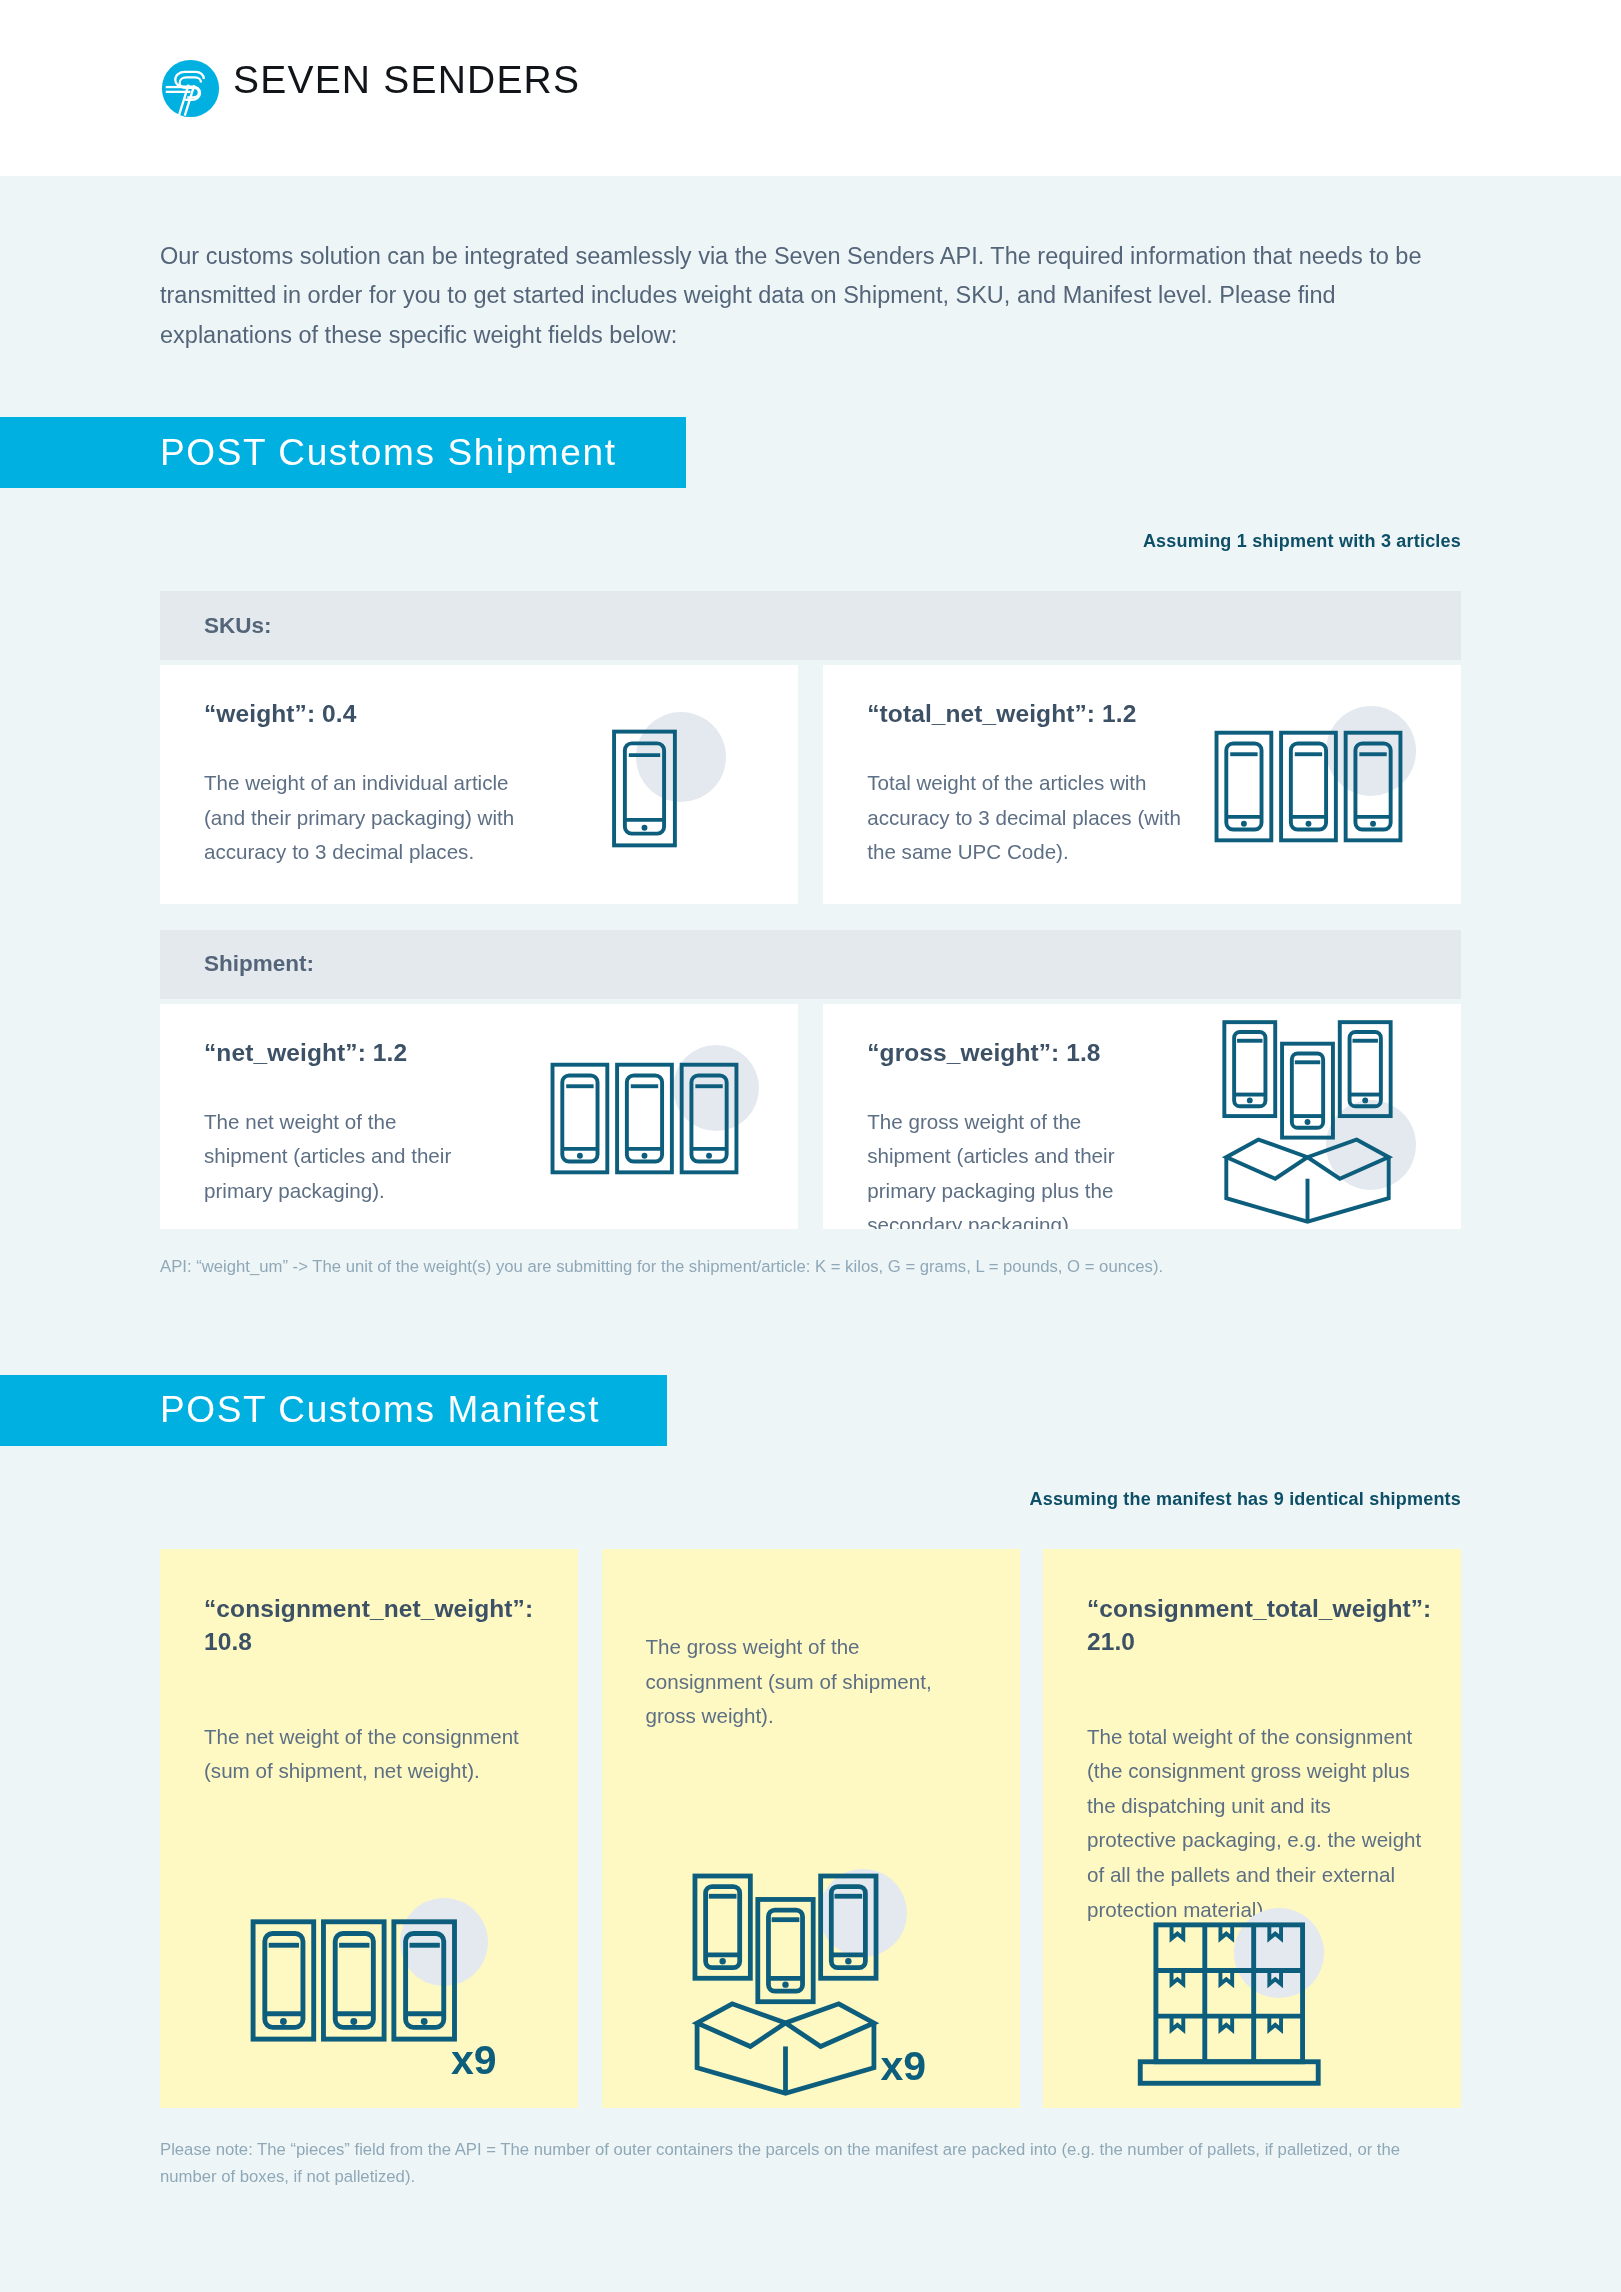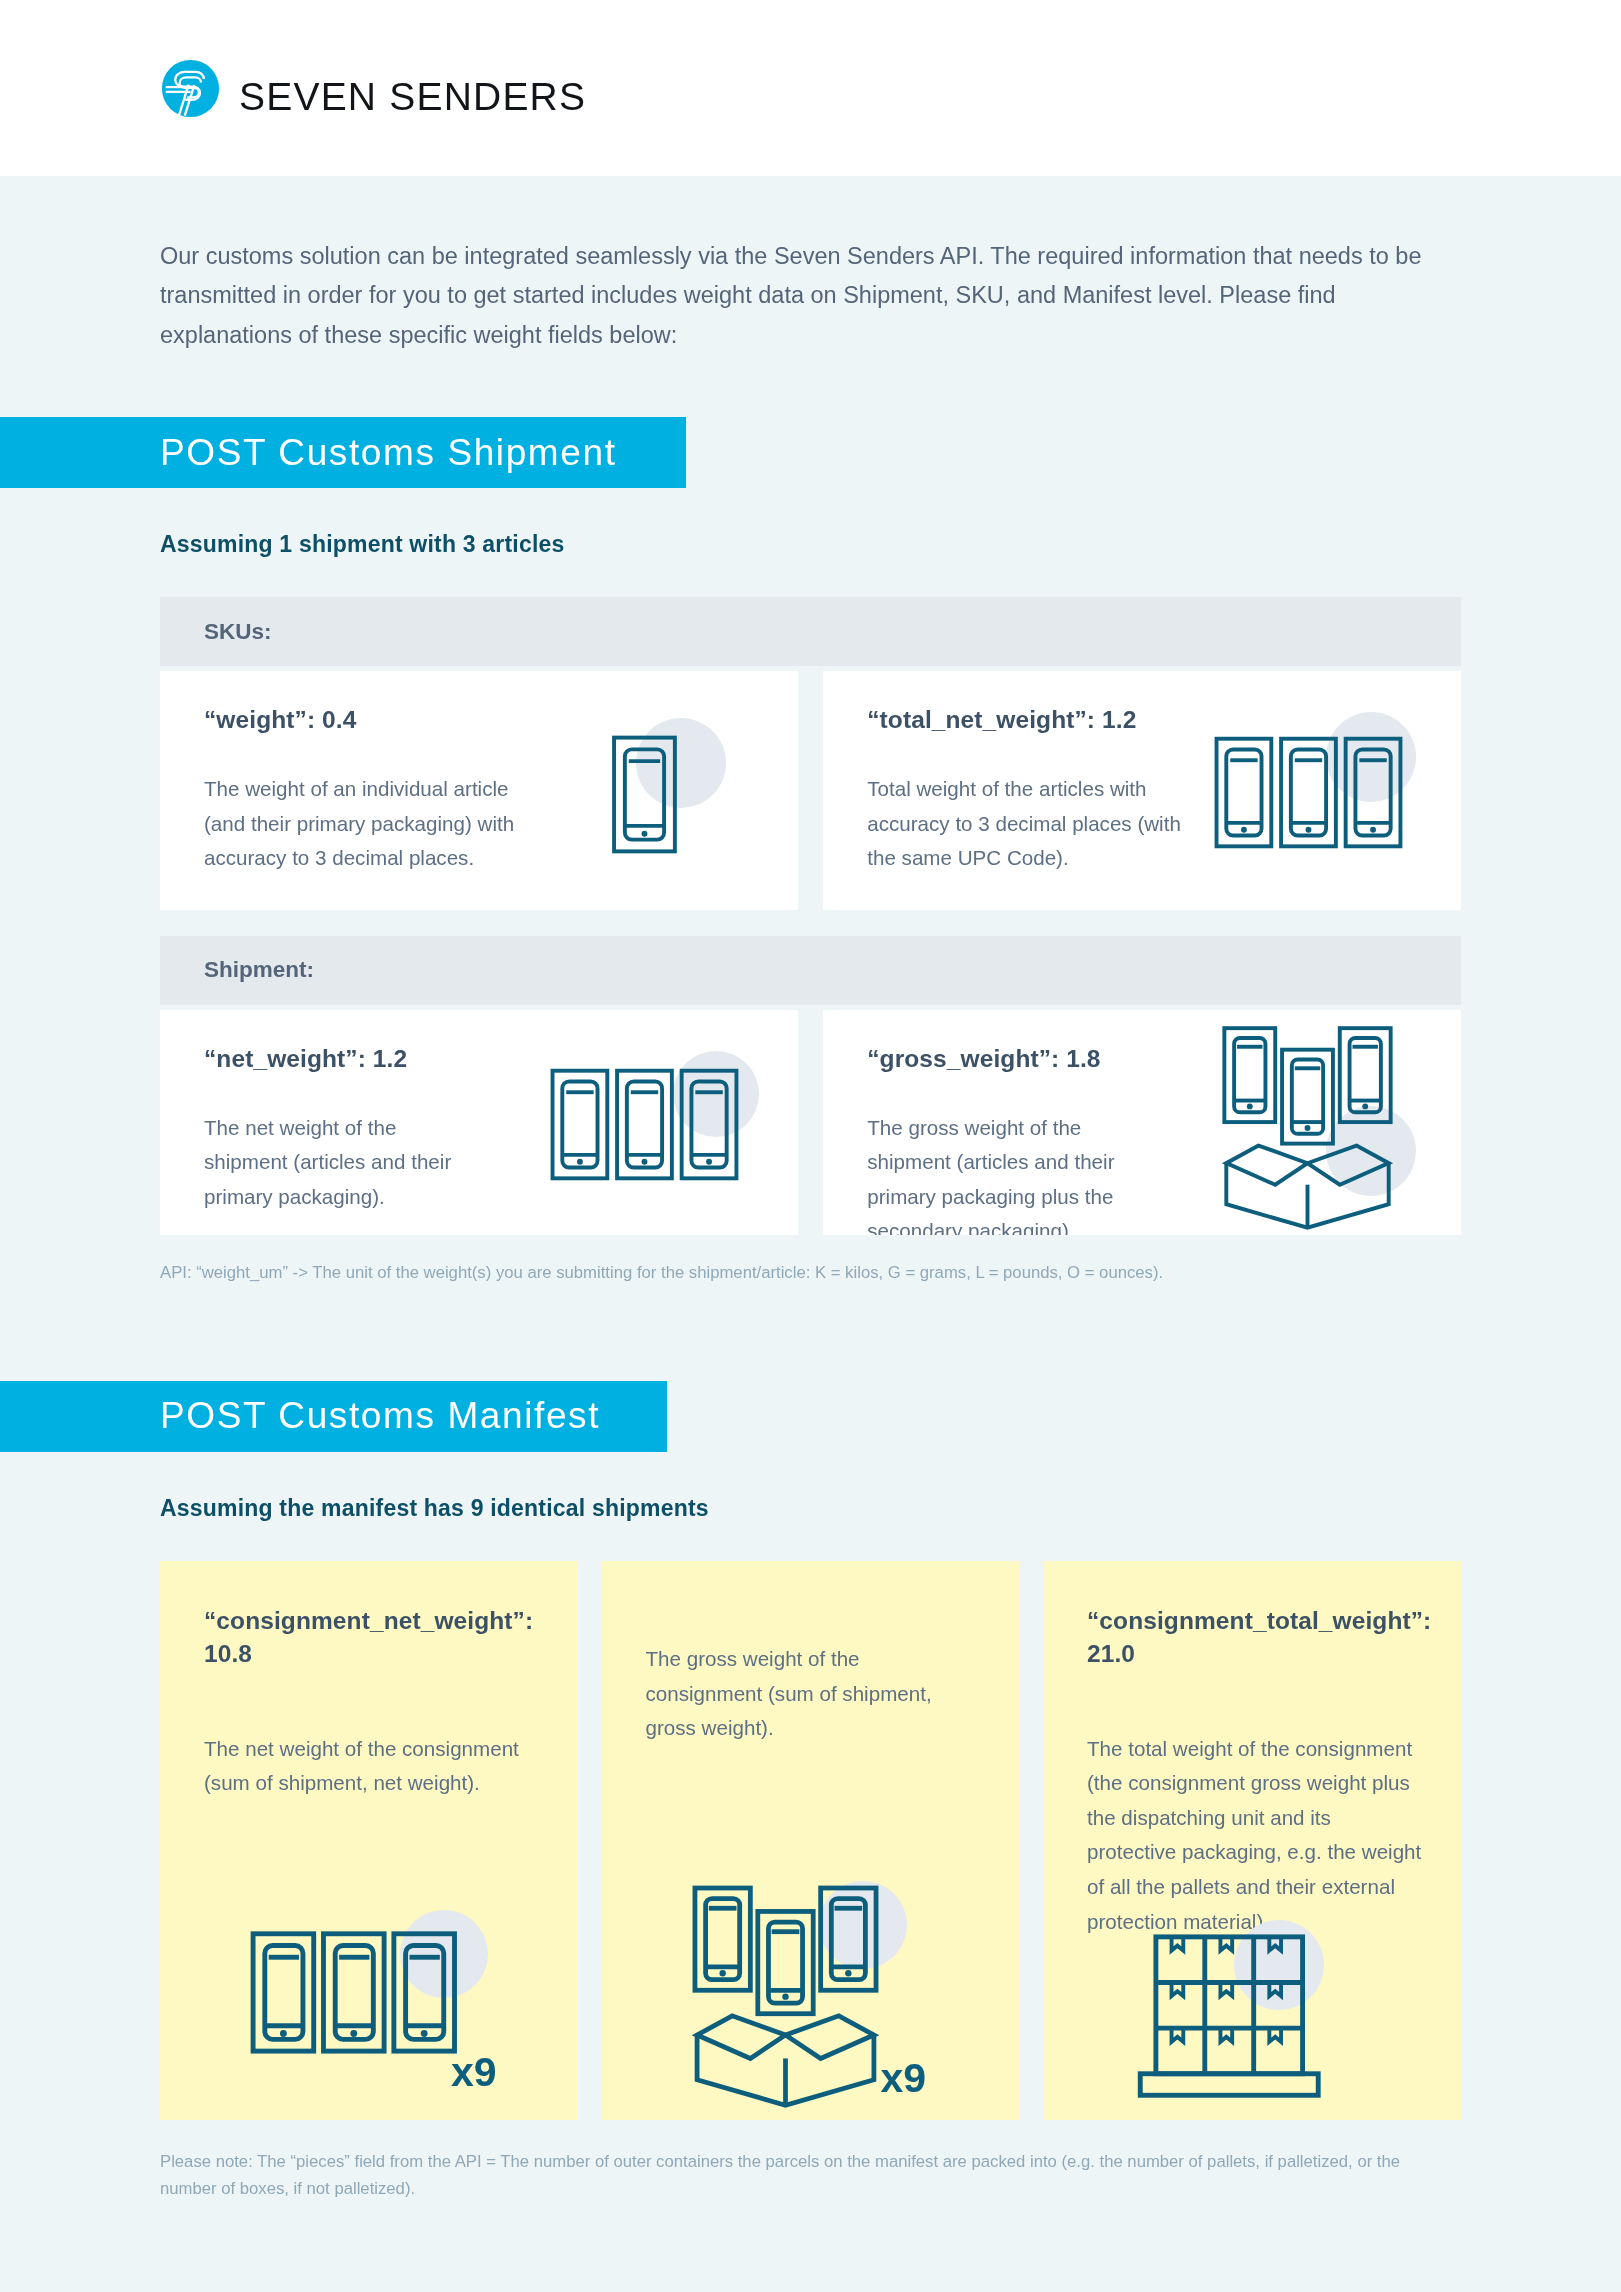--- a/index.html
+++ b/index.html
@@ -10,21 +10,21 @@
     color:#4a5a6a;
     -webkit-font-smoothing:antialiased;
   }
   .page { position:relative; width:1621px; height:2293px; overflow:hidden; }
 
   
   .header {
     height:176px; background:#ffffff;
     display:flex; align-items:center; padding-left:160px; box-sizing:border-box;
   }
-  .logo-wrap { display:flex; align-items:flex-end; gap:18px; }
+  .logo-wrap { display:flex; align-items:flex-start; gap:12px; }
   .logo-mark { width:61px; height:61px; flex:0 0 61px; }
   .logo-text {
     font-size:39px; letter-spacing:1.2px; font-weight:400;
     color:#111418; font-family:"Liberation Sans", sans-serif;
     white-space:nowrap;
   }
   .intro {
     margin:61px 0 0 0; padding:0 160px;
     font-size:23.5px; line-height:1.68; color:#54657a; max-width:1451px;
   }
@@ -35,21 +35,21 @@
     background:#00b0e0; color:#ffffff;
     height:71px; display:flex; align-items:center;
     padding-left:160px; box-sizing:border-box;
     font-size:37px; letter-spacing:1.6px; font-weight:400;
   }
   .banner-shipment { width:686px; margin-top:62px; }
   .banner-manifest { width:667px; margin-top:94px; }
 
   .sec-heading {
     padding:0 160px; margin-top:43px;
-    font-size:23px; font-weight:bold; color:#0d4f66; letter-spacing:0.2px;
+    font-size:18px; font-weight:bold; color:#0d4f66; letter-spacing:0.2px;text-align:right;
   }
 
   
   .grid-wrap { padding:0 160px; margin-top:39px; }
   .group-head {
     background:#e4e9ee; height:69px; display:flex; align-items:center;
     padding-left:44px; box-sizing:border-box;
     font-size:22.5px; color:#54657a; font-weight:bold;
   }
   .row2 { display:flex; gap:25.5px; margin-top:4.9px; }

